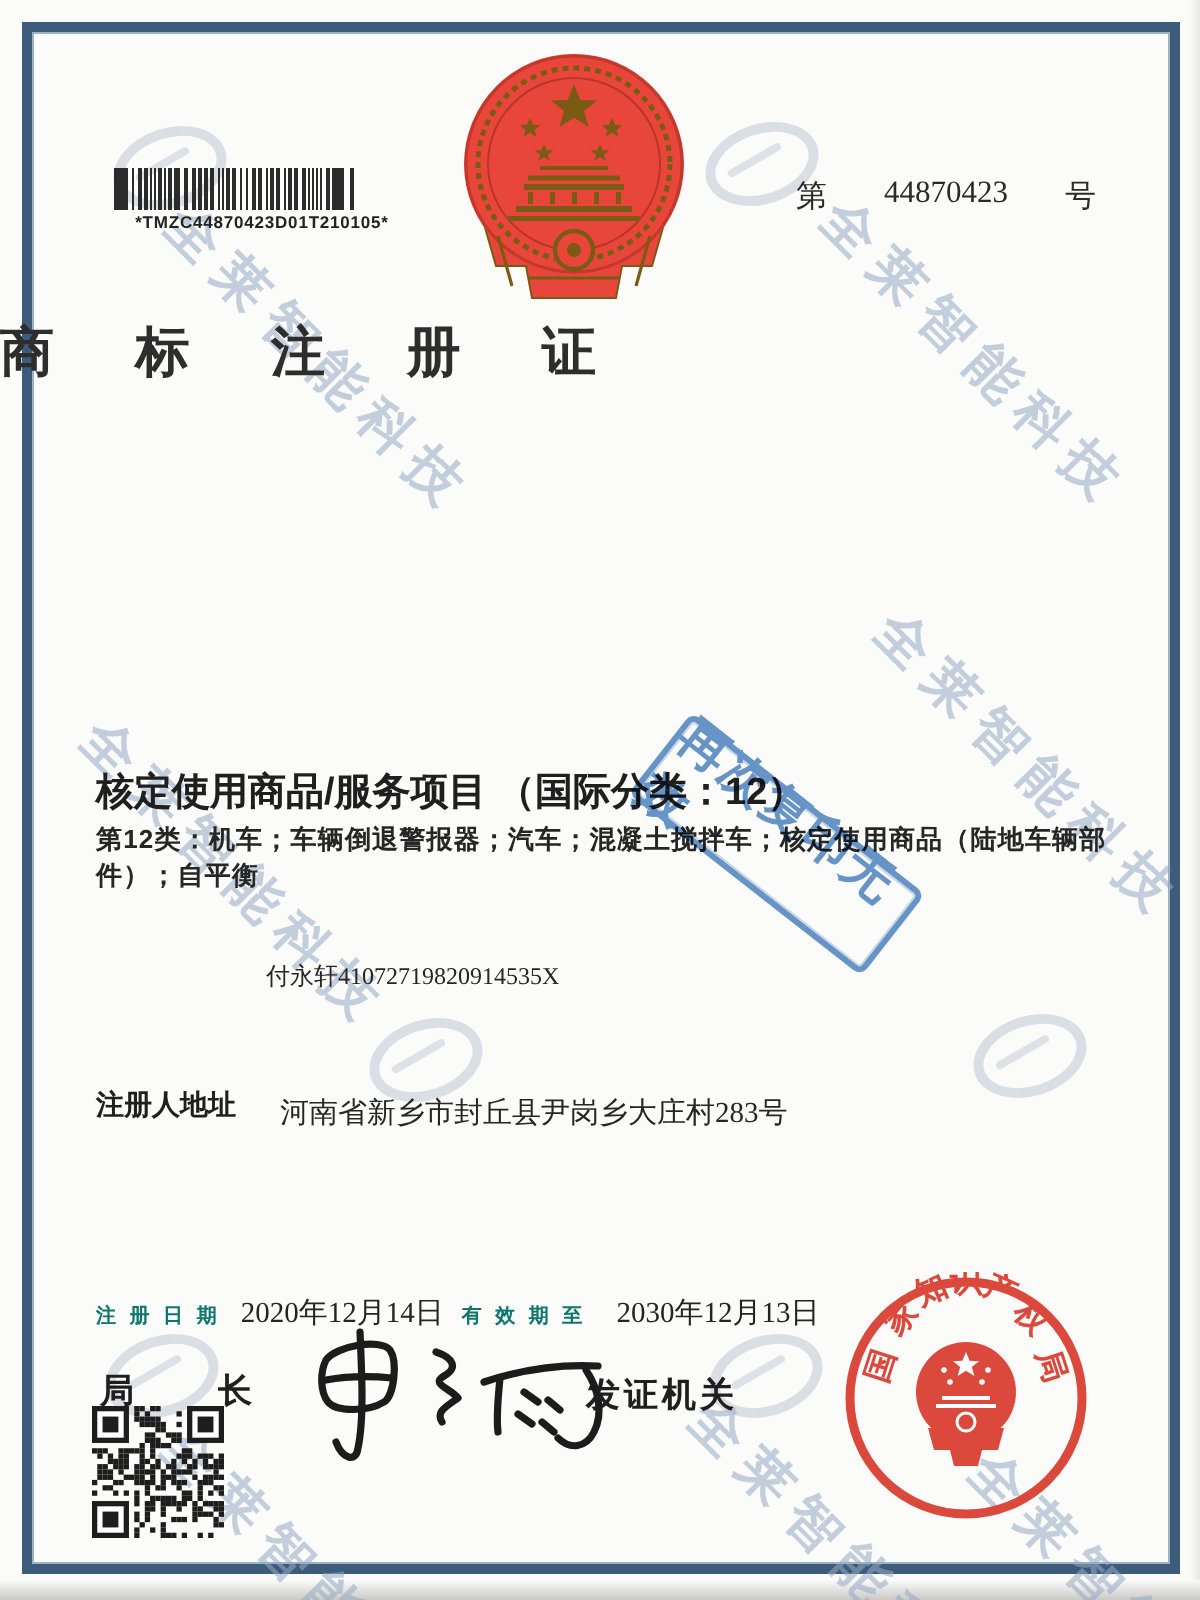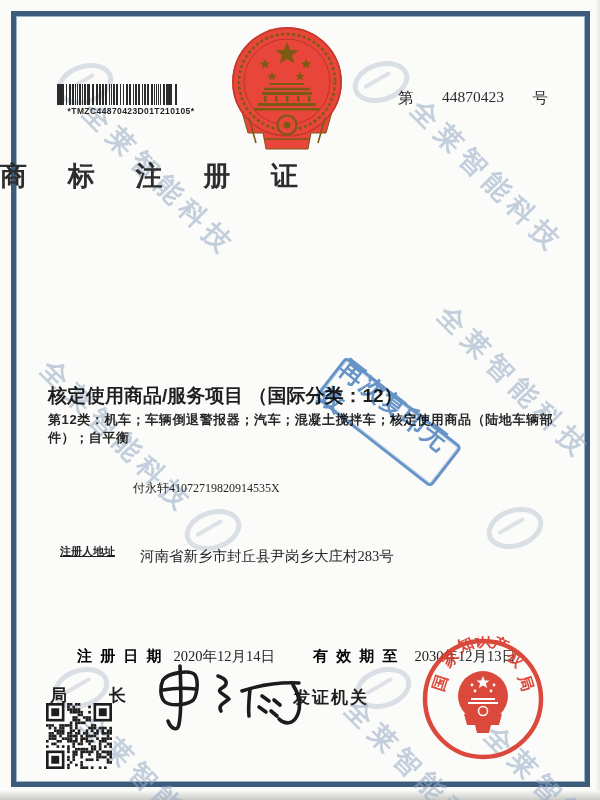--- a/index.html
+++ b/index.html
@@ -37,25 +37,25 @@
       font-size:27px;letter-spacing:9px;color:#222;}
   
   .goods-heading{position:absolute;left:48px;top:383px;z-index:2;
       font-family:"Liberation Sans",sans-serif;font-weight:bold;font-size:19px;color:#1f1f1f;}
   .goods-line{position:absolute;left:48px;z-index:2;width:512px;
       font-family:"Liberation Sans",sans-serif;font-weight:bold;font-size:13px;
       letter-spacing:.6px;color:#262626;}
   .row-label{font-family:"Liberation Sans",sans-serif;font-weight:bold;color:#1f1f1f;}
   .registrant-label{position:absolute;left:48px;top:477px;font-size:16.5px;letter-spacing:15px;z-index:2;}
   .registrant-value{position:absolute;left:133px;top:480px;font-size:12px;z-index:2;}
-  .address-label{position:absolute;left:60px;top:544px;font-size:11px;z-index:2;text-decoration:underline;}
+  .address-label{position:absolute;left:48px;top:544px;font-size:14px;z-index:2;}
   .address-value{position:absolute;left:140px;top:547px;font-size:14.5px;z-index:2;}
   .dates-row{position:absolute;left:48px;top:647px;z-index:2;display:flex;align-items:baseline;}
   .dates-row .lbl{font-family:"Liberation Sans",sans-serif;font-weight:bold;
-      font-size:15px;letter-spacing:2px;color:#000000;margin-left:29px;}
+      font-size:10px;letter-spacing:2px;color:#0f766e;}
   .dates-row .val{font-size:14.5px;color:#242424;}
   .dates-row .sp1{width:10px;} .dates-row .sp2{width:9px;} .dates-row .sp3{width:15px;}
   .director-label{position:absolute;left:50px;top:684px;width:76px;display:flex;z-index:2;
       justify-content:space-between;font-family:"Liberation Sans",sans-serif;
       font-weight:bold;font-size:17px;color:#1f1f1f;}
   .issuer-label{position:absolute;left:293px;top:686px;z-index:2;
       font-family:"Liberation Sans",sans-serif;font-weight:bold;font-size:17px;
       letter-spacing:2px;color:#1f1f1f;}
   .qr{position:absolute;left:46px;top:703px;width:66px;height:66px;z-index:2;}
   .signature{position:absolute;left:138px;top:648px;width:180px;height:120px;z-index:3;}

